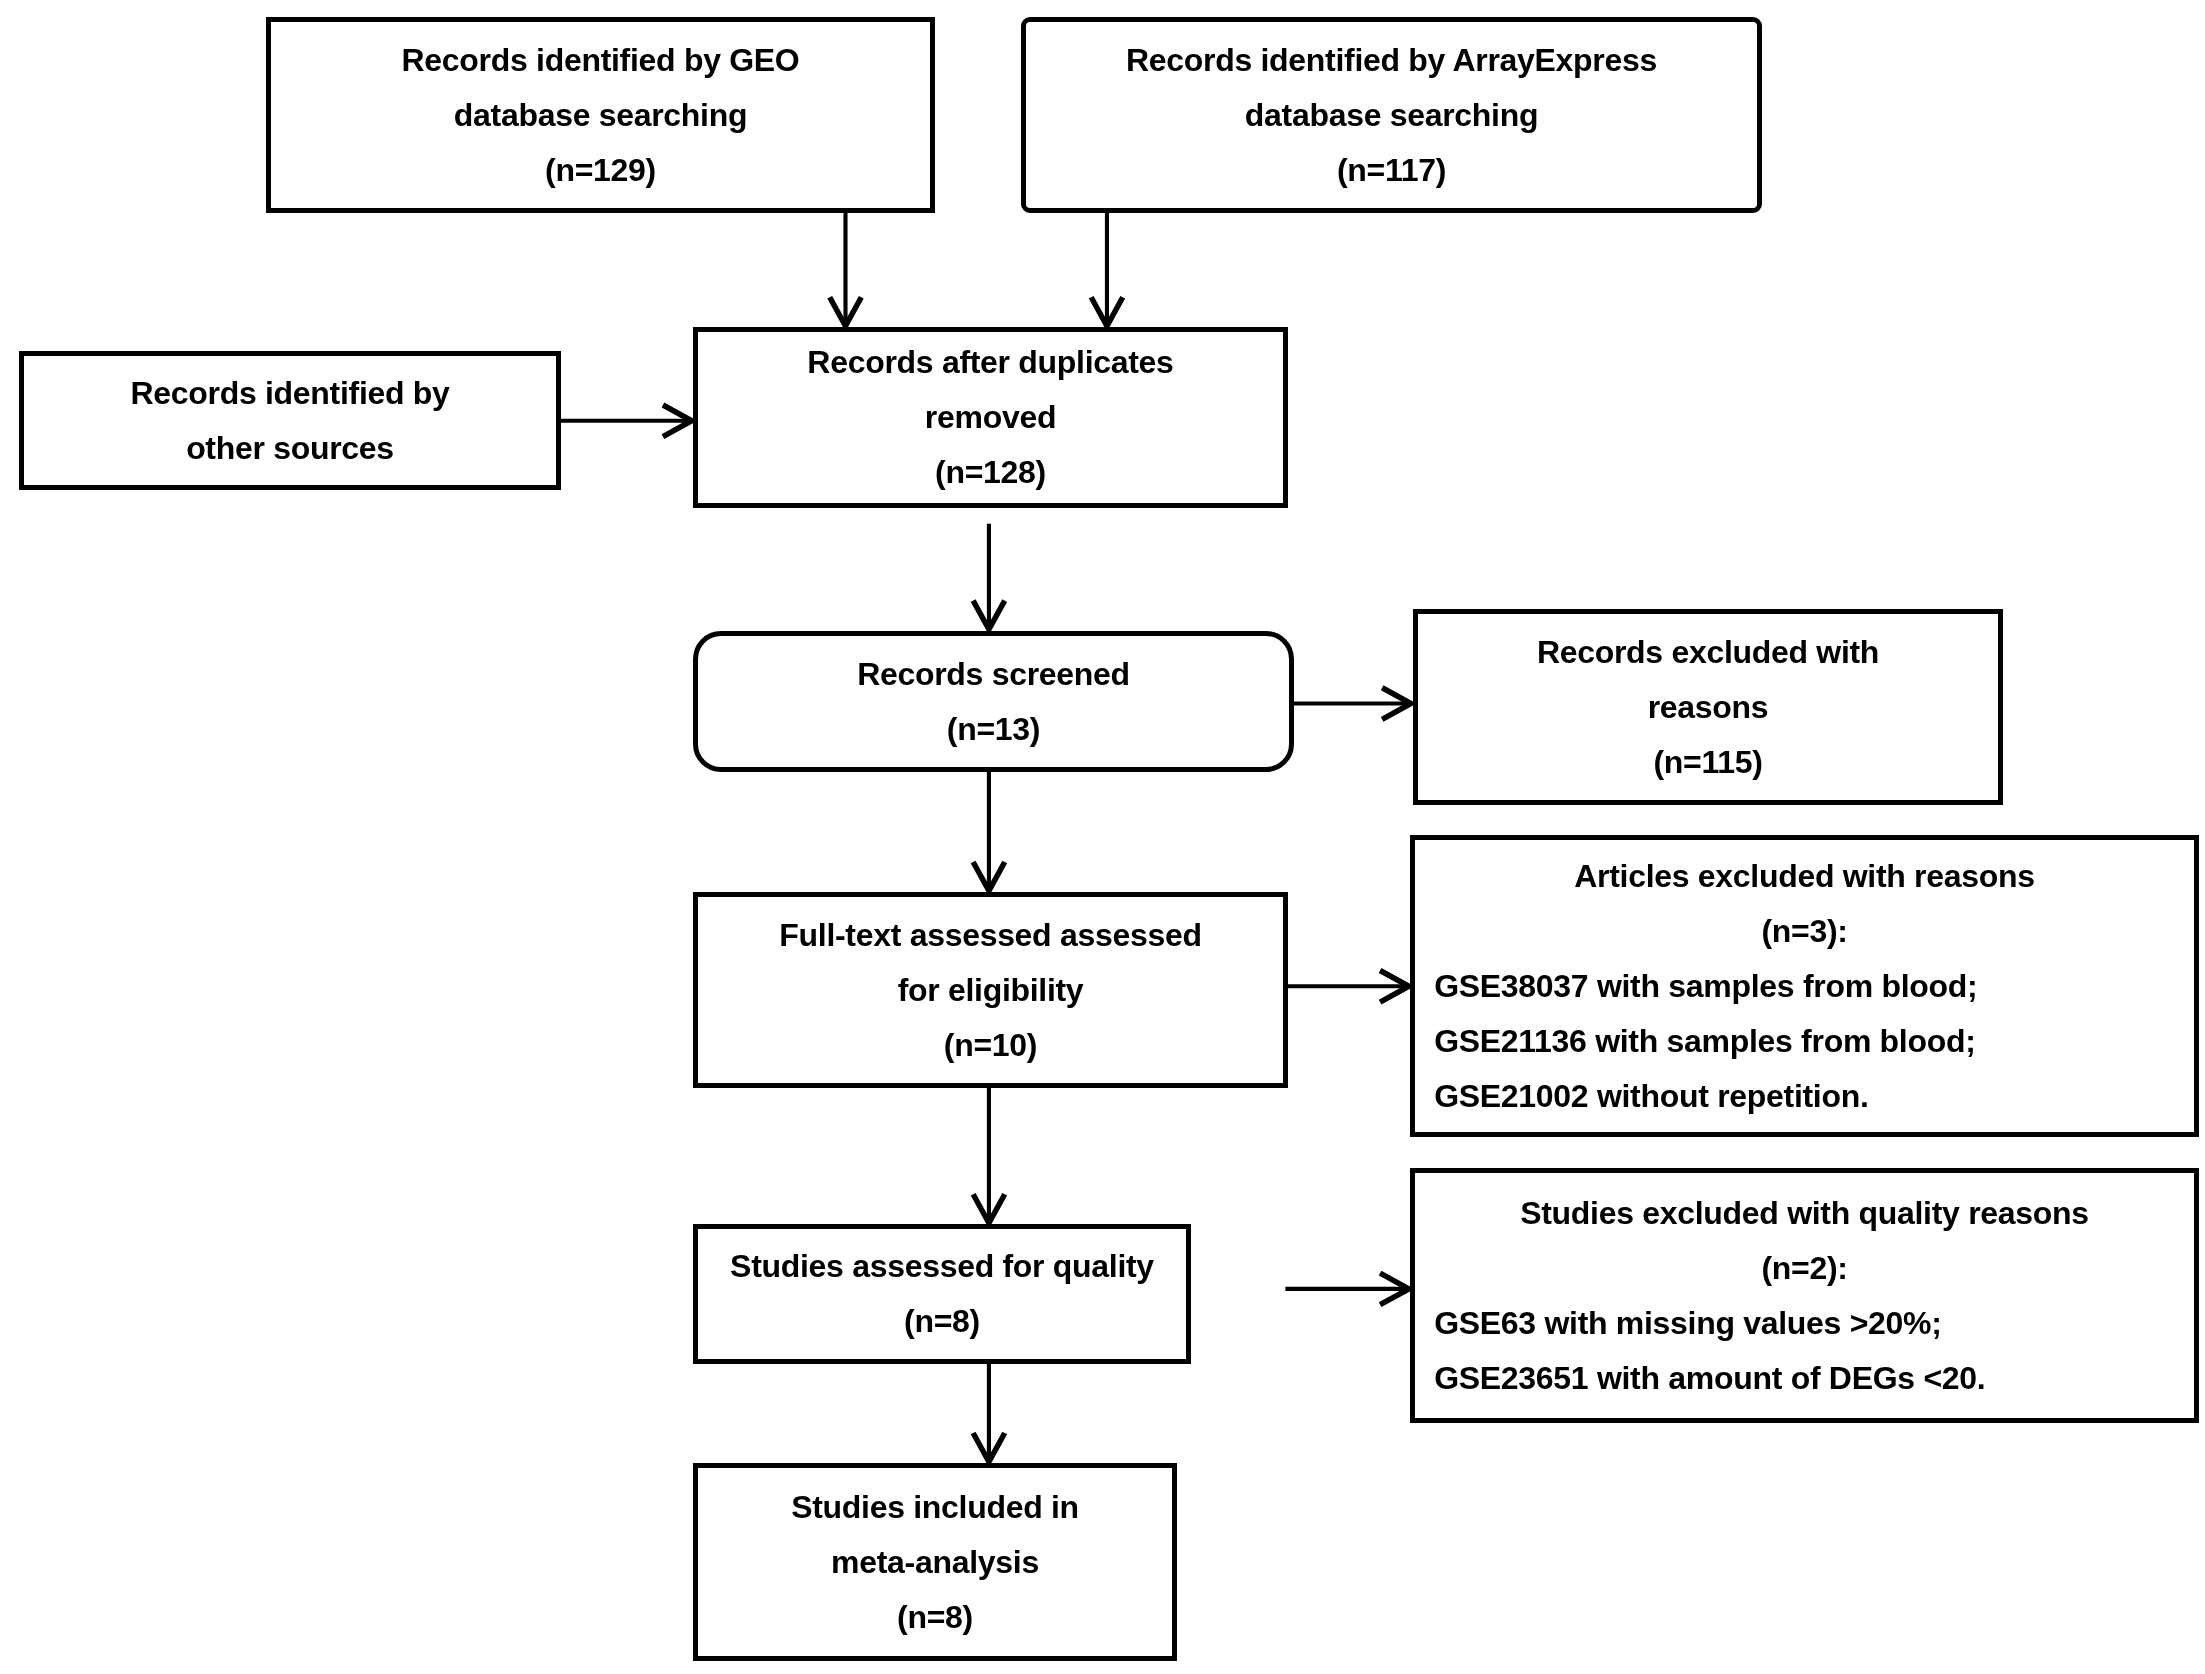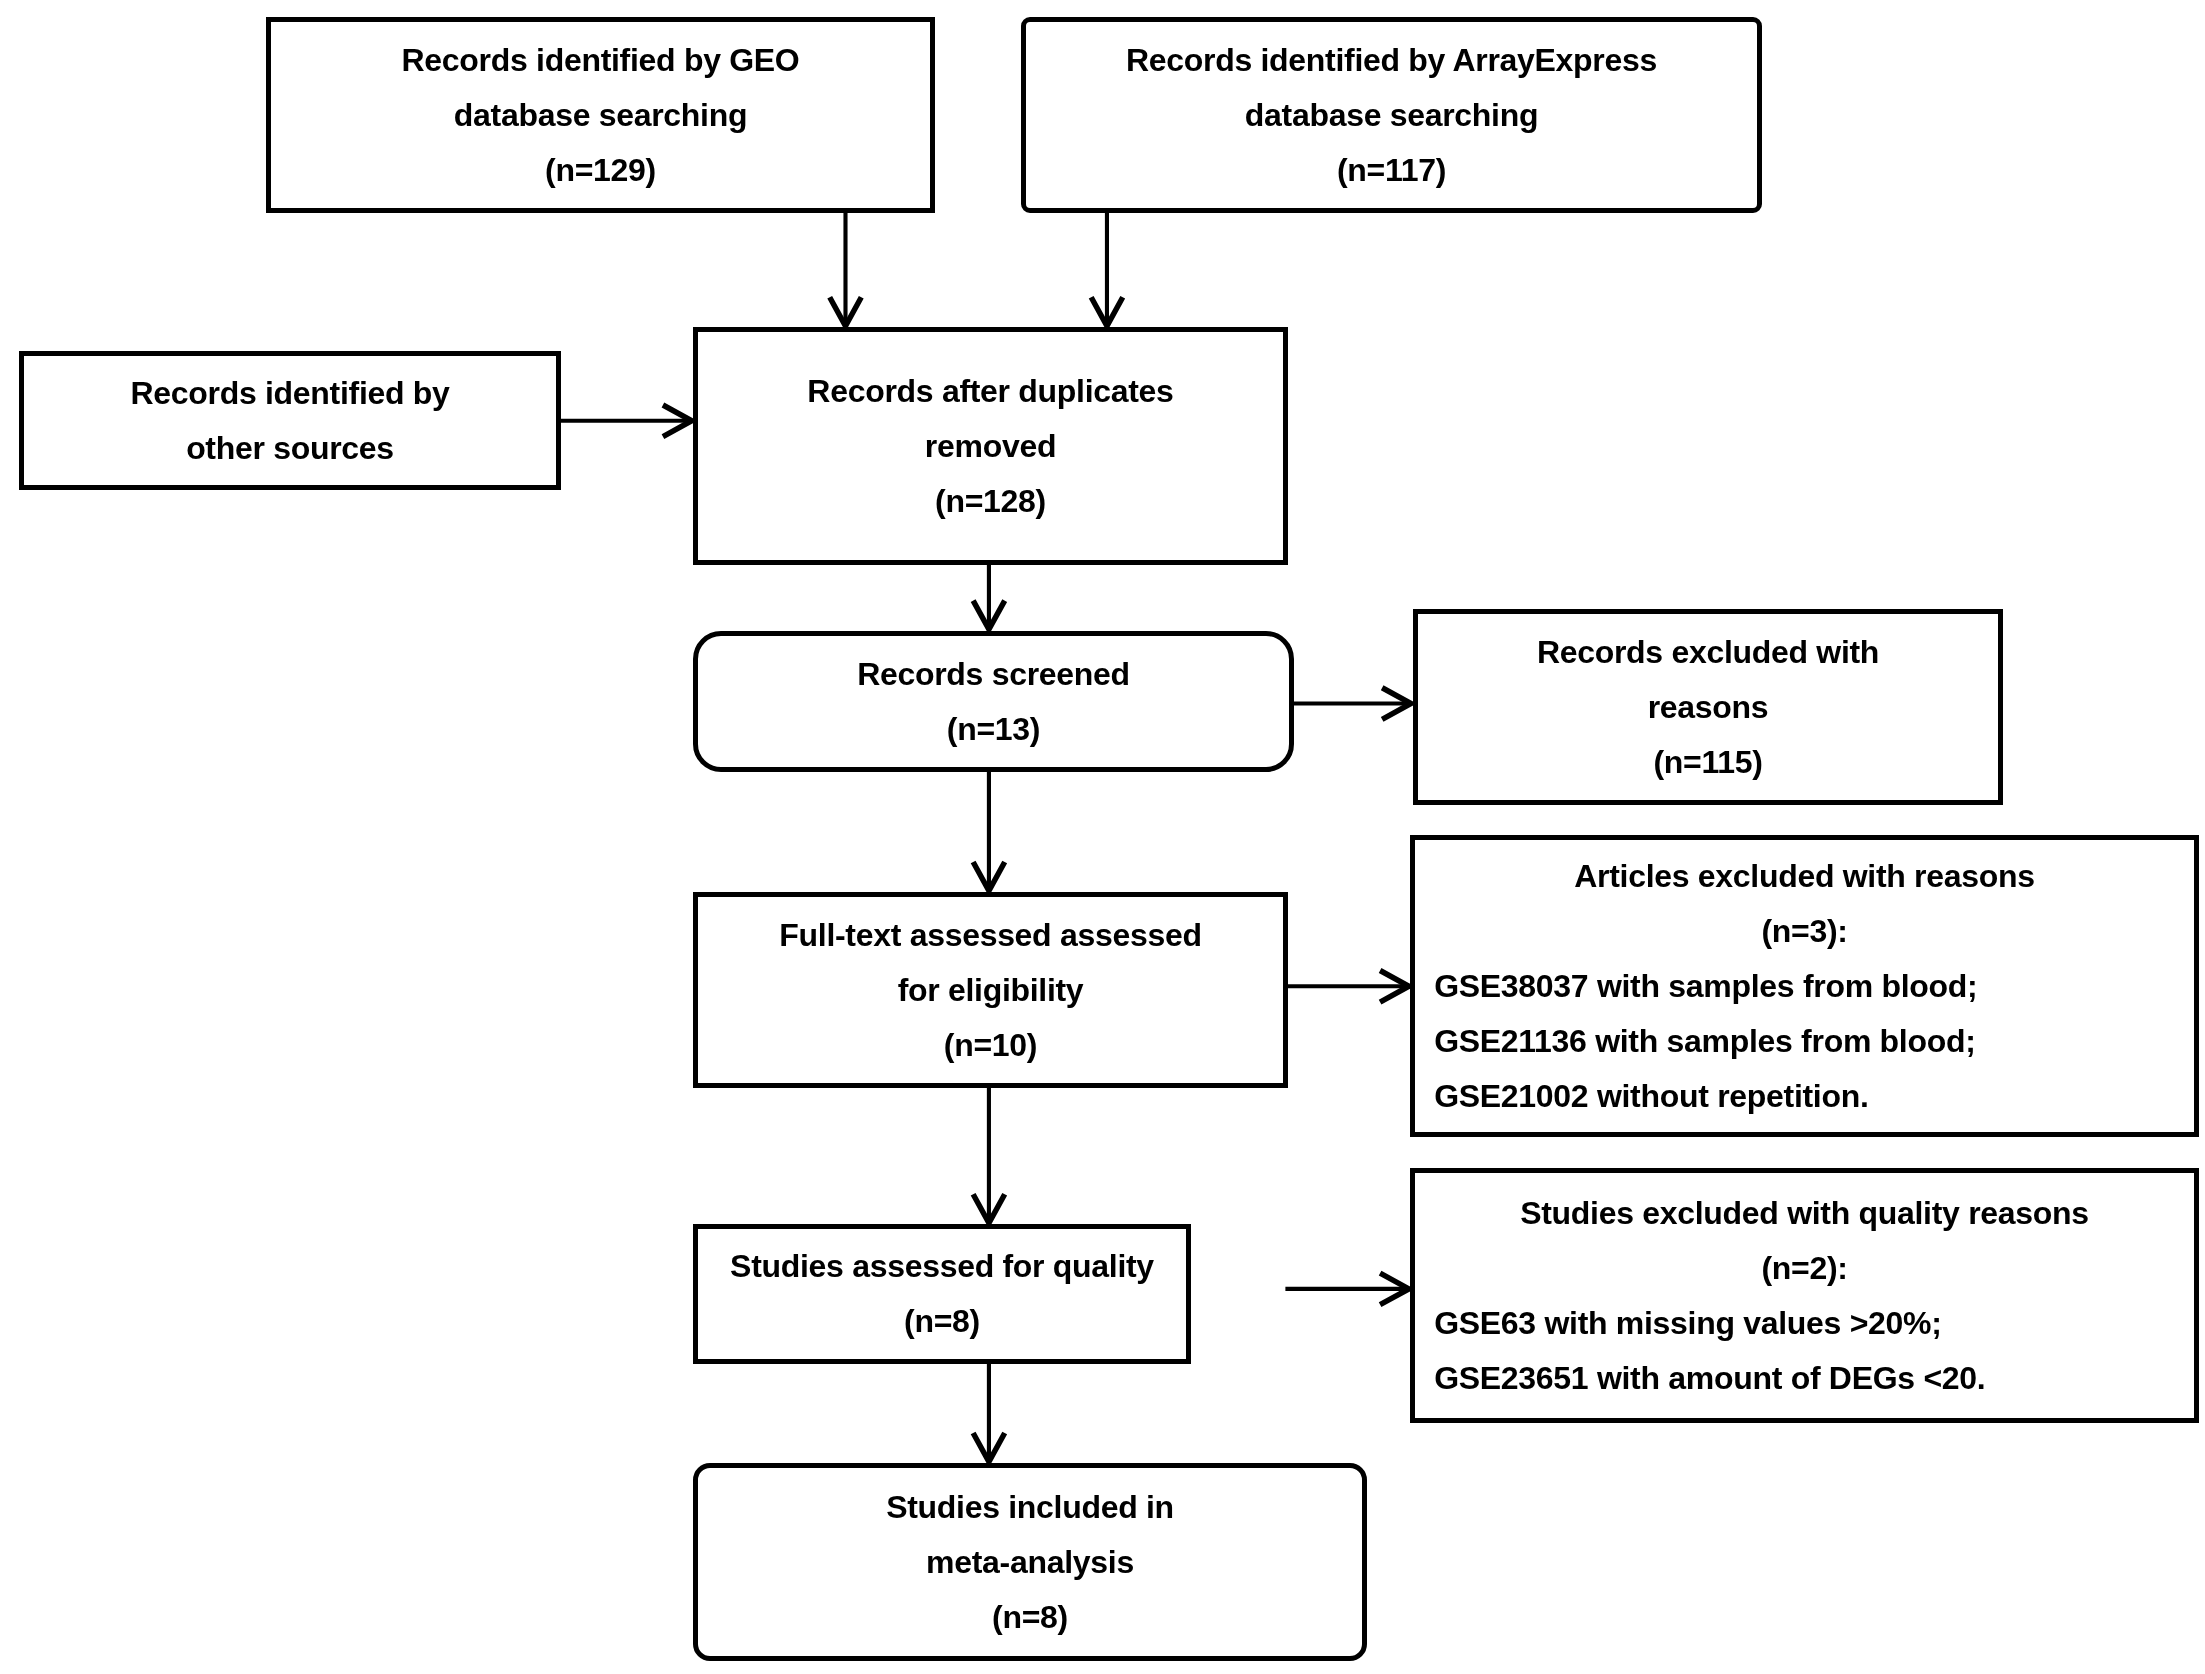--- a/index.html
+++ b/index.html
@@ -48,28 +48,28 @@
     height: 1674px;
     pointer-events: none;
   }
   svg.connectors line { stroke: #000000; stroke-width: 6; }
   svg.connectors polyline { stroke: #000000; stroke-width: 8; fill: none; }
 
   
   #box-geo            { left: 266px;  top: 17px;   width: 669px;  height: 196px; }
   #box-arrayexpress   { left: 1021px; top: 17px;   width: 741px; height: 196px; border-radius: 9px; }
   #box-other-sources  { left: 19px;   top: 351px;  width: 542px;  height: 139px; }
-  #box-duplicates     { left: 693px; top: 327px;  width: 595px;  height: 238px; }
+  #box-duplicates     { left: 693px; top: 327px;  width: 595px;  height: 181px; }
   #box-screened       { left: 693px; top: 631px;  width: 601px;  height: 141px; border-radius: 28px; }
   #box-rec-excluded   { left: 1413px; top: 609px;  width: 590px;  height: 196px; }
   #box-fulltext       { left: 693px; top: 892px; width: 595px;  height: 196px; }
   #box-art-excluded   { left: 1410px; top: 835px; width: 789px; height: 302px; }
   #box-quality        { left: 693px; top: 1224px; width: 498px;  height: 140px; }
   #box-stud-excluded  { left: 1410px; top: 1168px; width: 789px; height: 255px; }
-  #box-included       { left: 693px; top: 1463px; width: 674px;  height: 198px; border-radius: 17px; }
+  #box-included       { left: 693px; top: 1463px; width: 484px;  height: 198px; }
 </style>
 </head>
 <body>
 
 <div class="canvas">
 
   <svg class="connectors" viewBox="0 0 3213 2439" aria-hidden="true">
     <g>
       <line x1="1232" y1="303" x2="1232" y2="474"></line>
       <polyline points="1209,433 1232,475 1255,433"></polyline>

